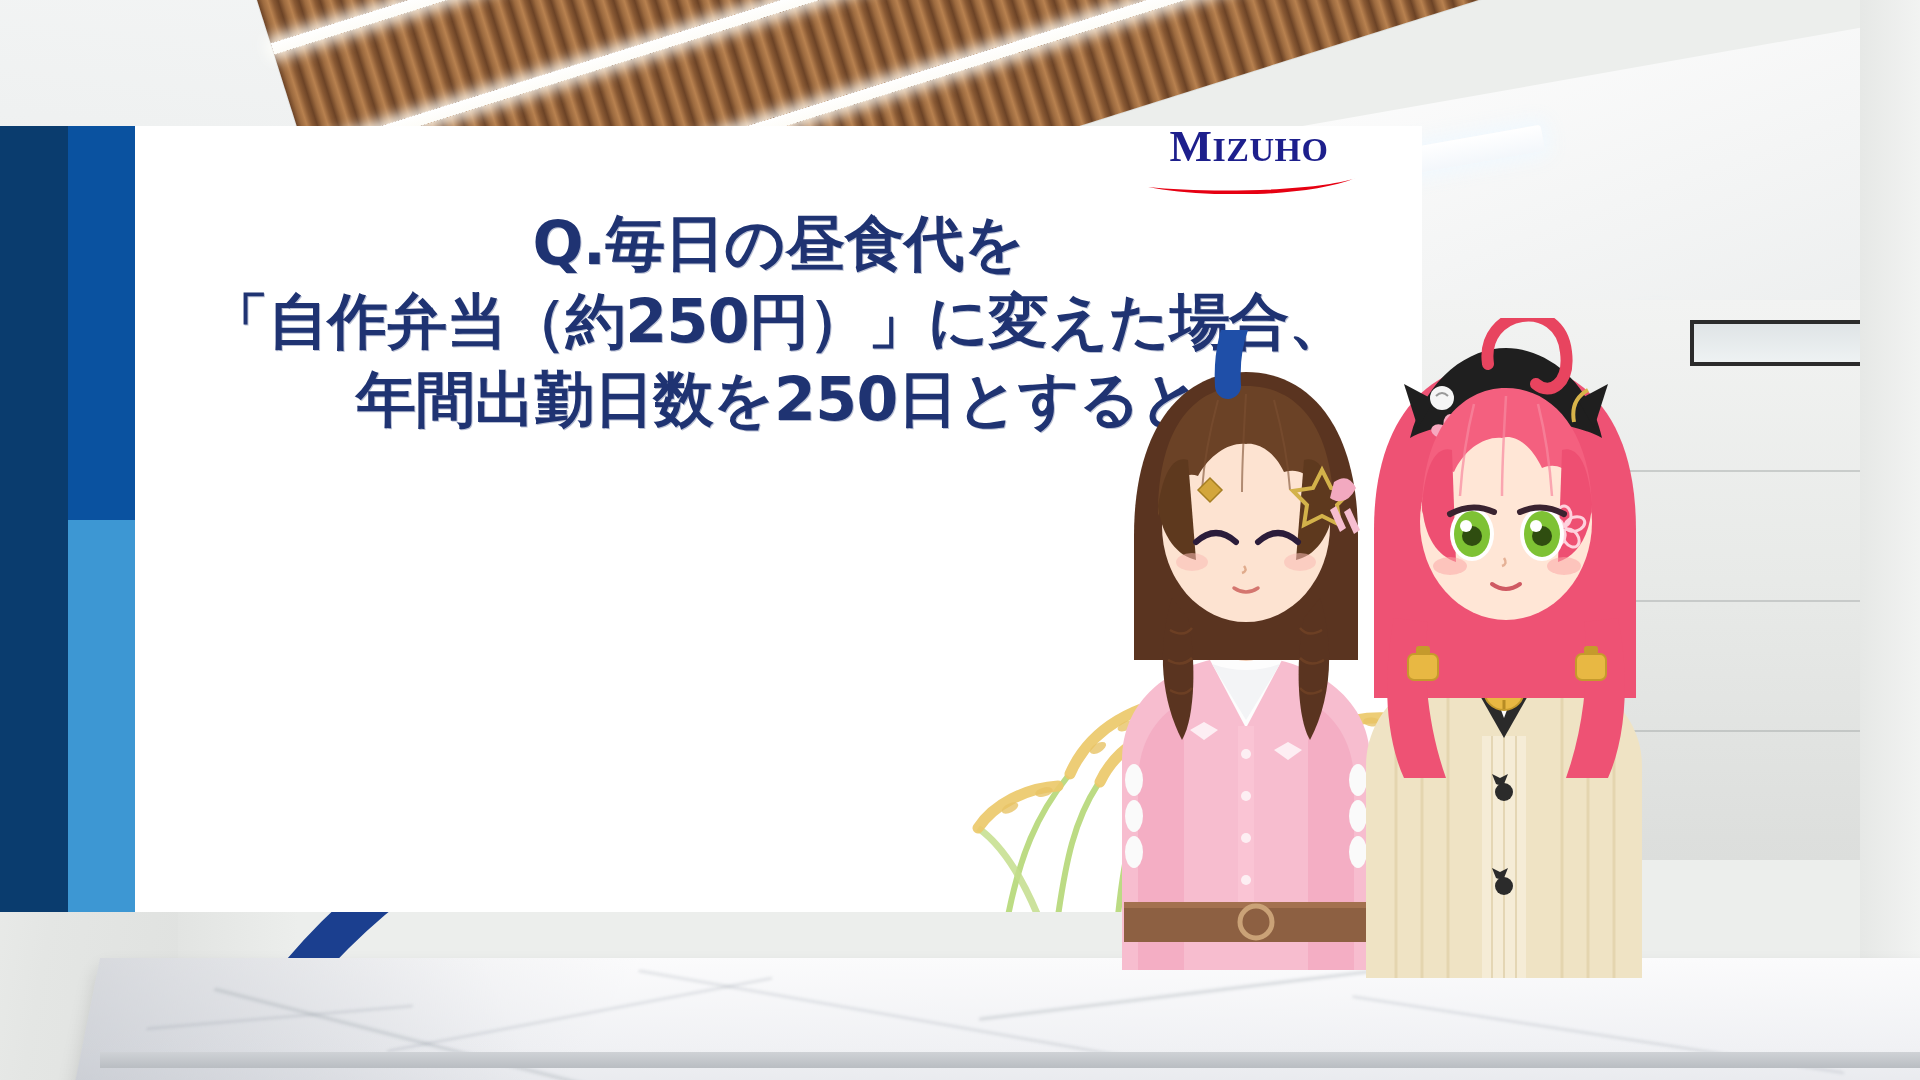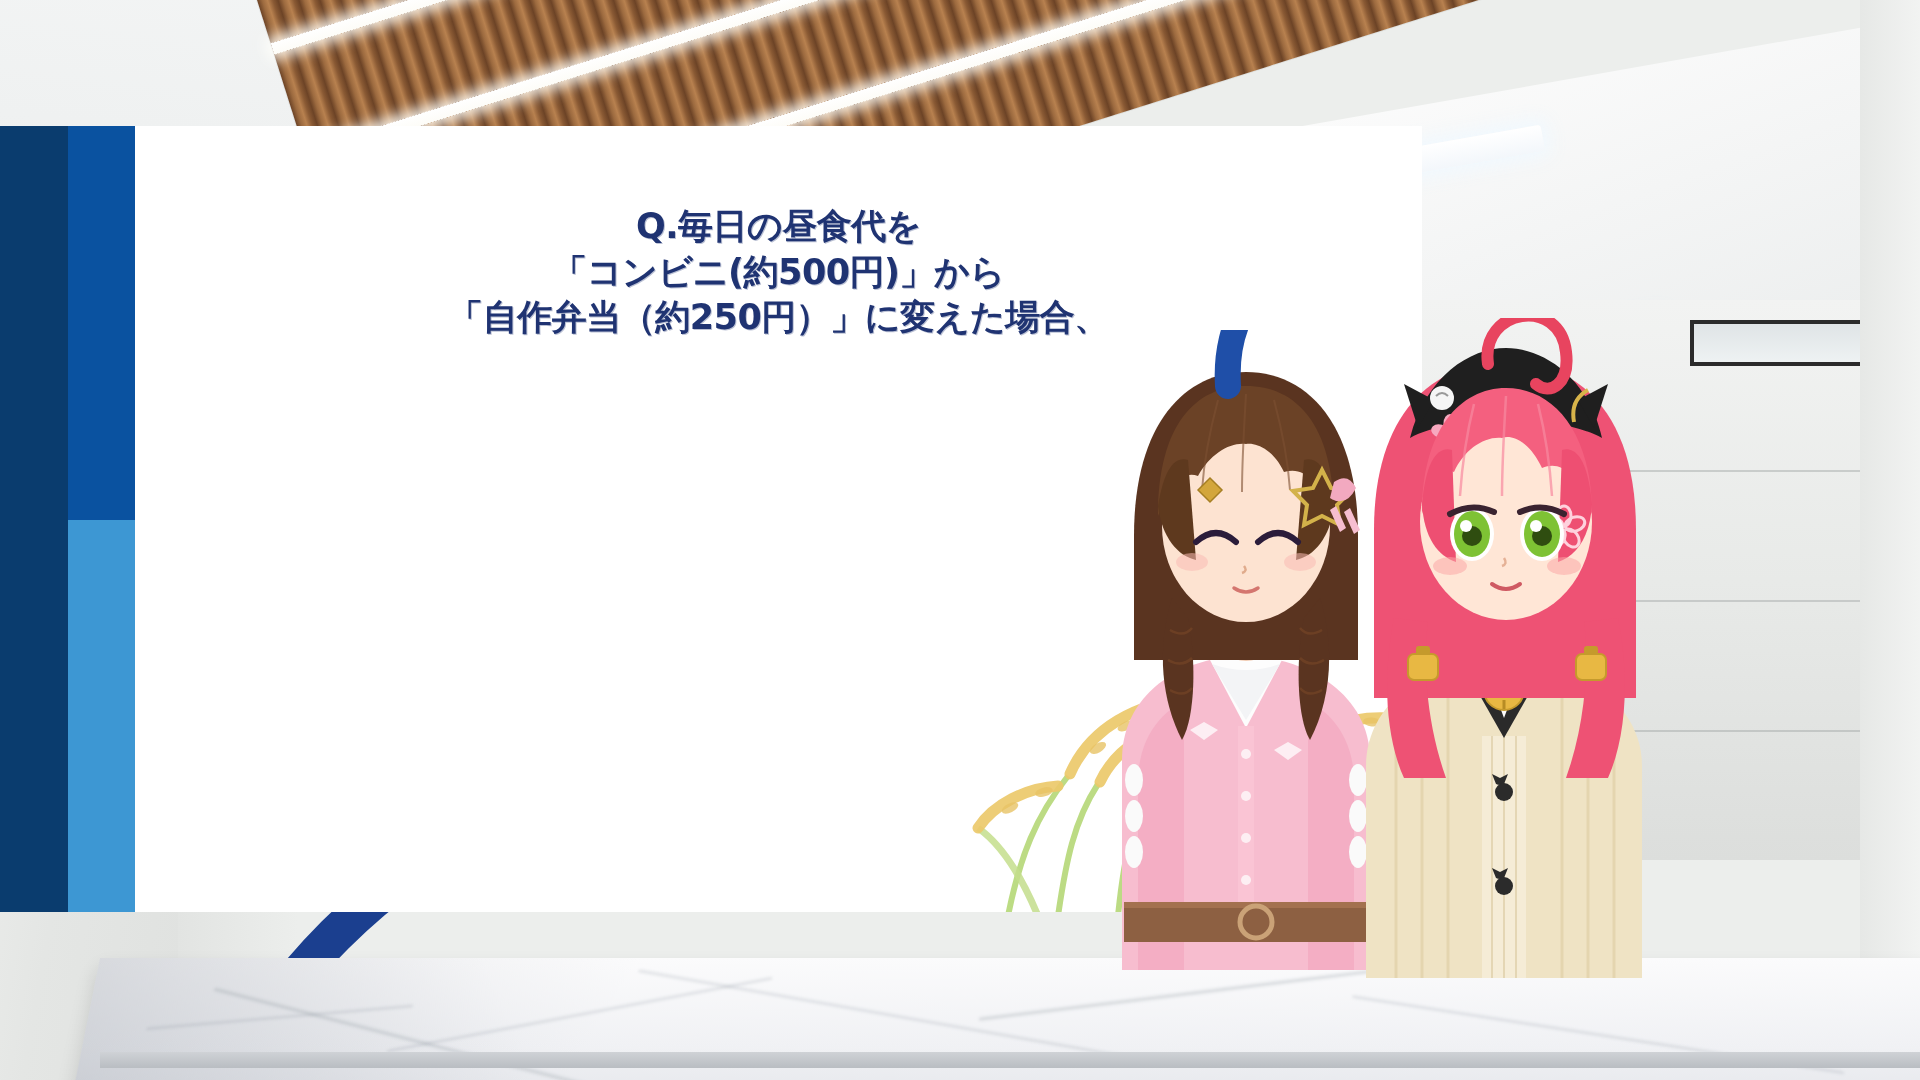--- a/index.html
+++ b/index.html
@@ -124,21 +124,21 @@
   .logo-swoosh {
     position:absolute; left:22px; top:52px; width:212px; height:18px;
   }
 
   .headline {
     position:absolute; left:135px; top:78px; width:1287px;
     text-align:center;
     color:#1f3372;
     font-family:"DejaVu Sans","Liberation Sans",sans-serif;
     font-weight:700;
-    font-size:35px;
+    font-size:60px;
     line-height:1.30;
     letter-spacing:-0.5px;
     text-shadow:1px 1px 0 rgba(31,51,114,.30);
   }
   .headline .ln { display:block; white-space:nowrap; }
 
   
   .rice { position:absolute; right:4px; bottom:-4px; width:470px; height:260px; }
 
   
@@ -194,25 +194,33 @@
   </div>
   <div class="table-edge"></div>
 </div>
 
 <div id="slide">
 
   <div class="bar-dark"></div>
   <div class="bar-mid"></div>
   <div class="bar-light"></div>
 
+  <div class="logo">
+    <div class="logo-text">
+      <span>M</span><span class="small">IZUHO</span>
+    </div>
+    <svg class="logo-swoosh" viewBox="0 0 212 18">
+      <path d="M2 11 C 55 22, 160 22, 210 2 C 168 16, 56 17, 2 11 Z" fill="#e60012"></path>
+    </svg>
+  </div>
 
   <div class="headline">
     <span class="ln">Q.毎日の昼食代を</span>
-    <span class="ln">「コンビニ(約500円)」から</span>
     <span class="ln">「自作弁当（約250円）」に変えた場合、</span>
+    <span class="ln">年間出勤日数を250日とすると</span>
   </div>
 
   <svg class="rice" viewBox="0 0 470 260">
     <g stroke="#b5d877" stroke-width="6" fill="none" opacity=".9">
       <path d="M60 260 C 72 200, 88 160, 120 120"></path>
       <path d="M110 260 C 118 205, 126 165, 150 128"></path>
       <path d="M170 260 C 176 200, 186 150, 214 106"></path>
       <path d="M235 260 C 240 200, 248 150, 276 100"></path>
       <path d="M300 260 C 304 202, 312 150, 338 104"></path>
       <path d="M370 260 C 372 200, 380 152, 404 110"></path>

